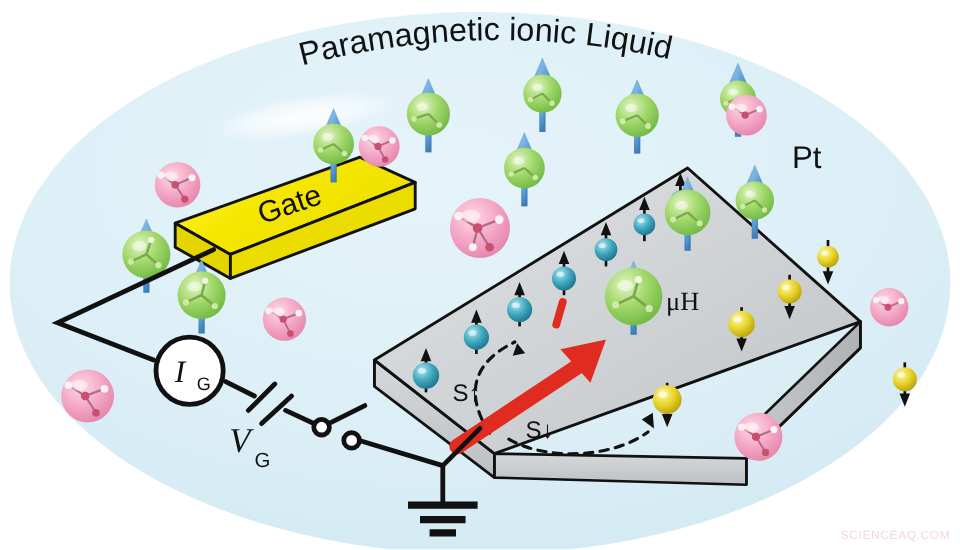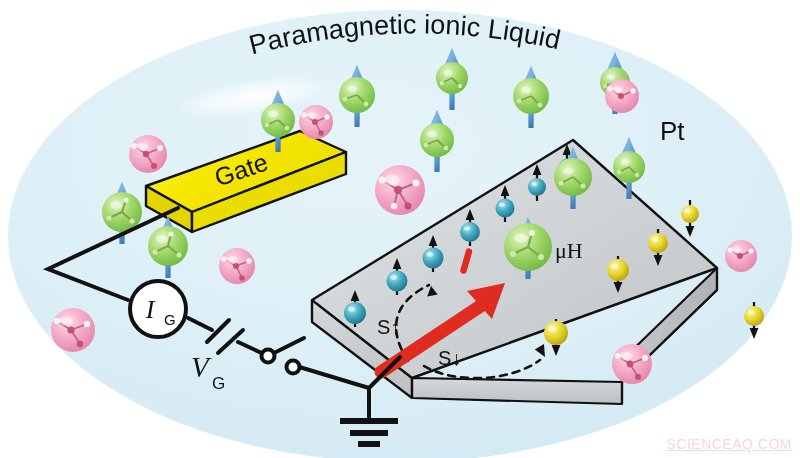--- a/index.html
+++ b/index.html
@@ -1,21 +1,21 @@
 <!DOCTYPE html>
 <html><head>
 <meta charset="utf-8">
 <style>
   html,body{margin:0;padding:0;background:#ffffff;}
   body{width:800px;height:458px;overflow:hidden;
        font-family:"Liberation Sans","DejaVu Sans",sans-serif;}
   #stage{position:relative;width:800px;height:458px;background:#ffffff;}
   #stage svg{position:absolute;left:0;top:0;}
-  .wm{position:absolute;right:8px;bottom:6px;font-size:14px;letter-spacing:.5px;
-      color:#f2d7de;font-family:"Liberation Sans",sans-serif;text-decoration:underline;}
+  .wm{position:absolute;right:8px;bottom:6px;font-size:10px;letter-spacing:.5px;
+      color:#f2d7de;font-family:"Liberation Sans",sans-serif;}
 </style>
 </head>
 <body>
 
 <div id="stage">
 
 <svg width="800" height="458" viewBox="0 0 800 458">
   <defs>
     <radialGradient id="gPink" cx="38%" cy="32%" r="72%">
       <stop offset="0%" stop-color="#ffd9e6"></stop>

